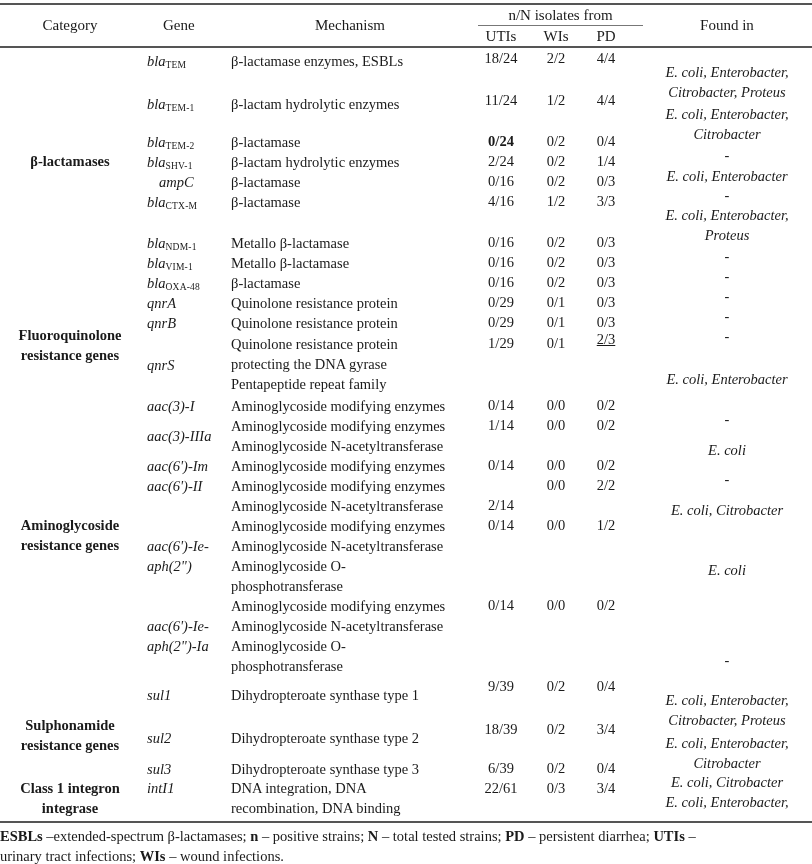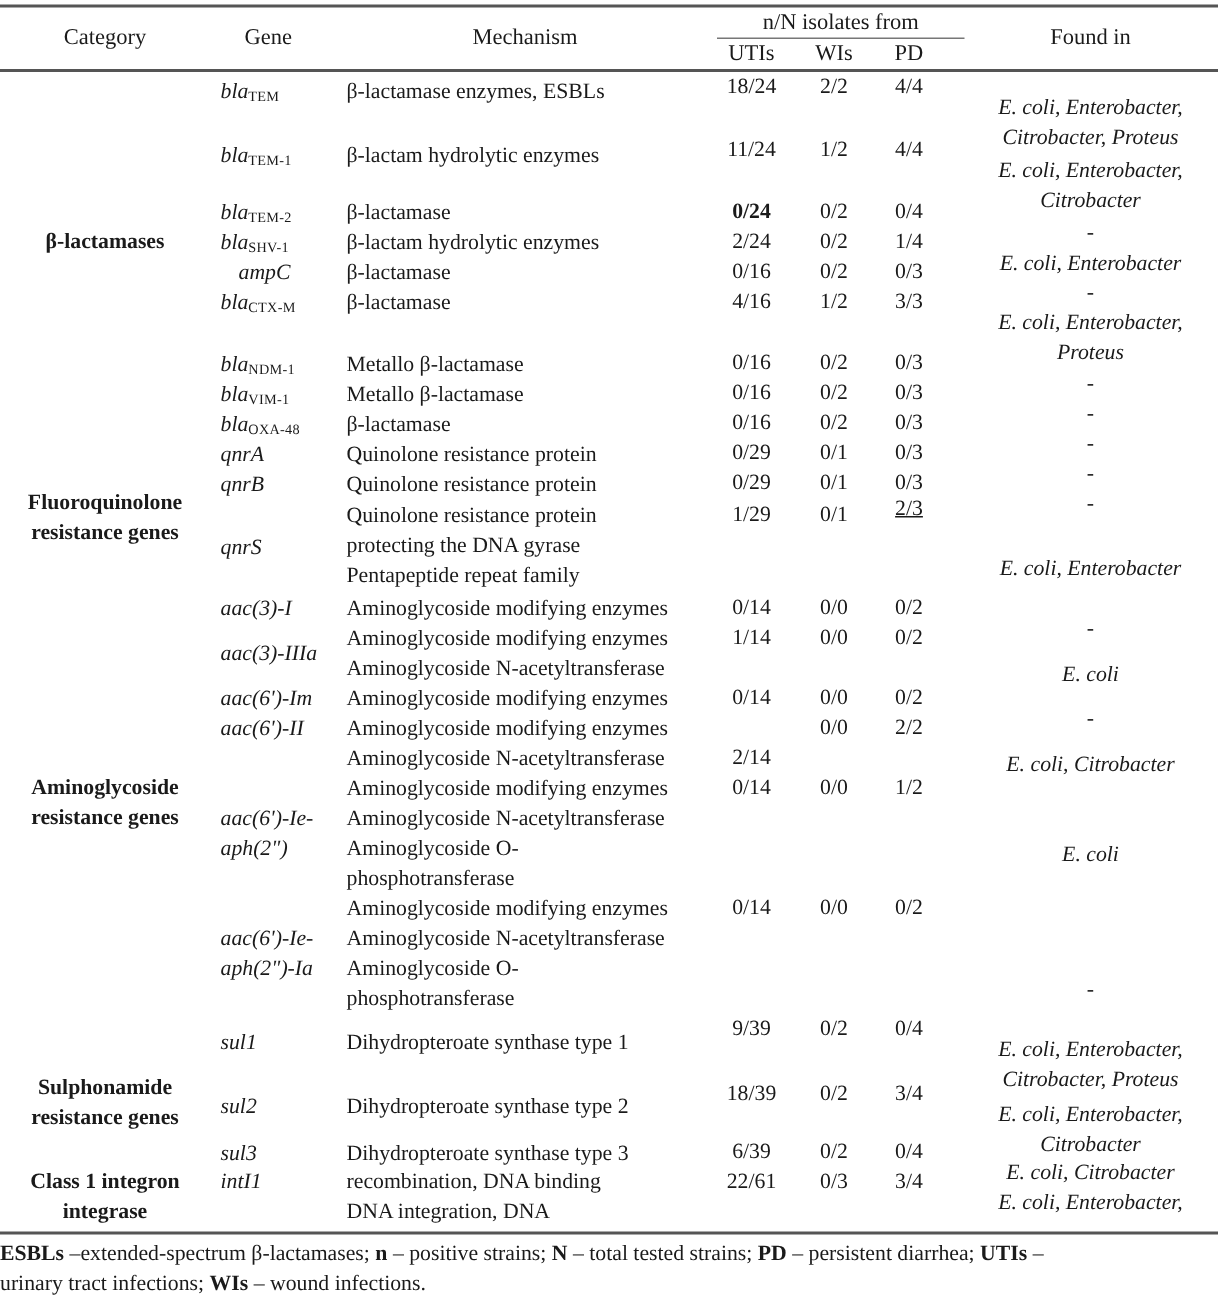--- a/index.html
+++ b/index.html
@@ -317,22 +317,22 @@
       <div class="t num" style="left: 471px; top: 758px;">6/39</div>
       <div class="t num" style="left: 526px; top: 758px;">0/2</div>
       <div class="t num" style="left: 576px; top: 758px;">0/4</div>
       <div class="t found i" style="top: 758px;">
         <div>E. coli, Citrobacter</div>
       </div>
     </div>
     <div>
       <div class="t i" style="left: 147px; top: 778px;"><span>intI1</span></div>
       <div class="t" style="left: 231px; top: 778px;">
+        <div>DNA integration, DNA</div>
         <div>recombination, DNA binding</div>
-        <div>DNA integration, DNA</div>
       </div>
       <div class="t num" style="left: 471px; top: 778px;">22/61</div>
       <div class="t num" style="left: 526px; top: 778px;">0/3</div>
       <div class="t num" style="left: 576px; top: 778px;">3/4</div>
       <div class="t found i" style="top: 778px;">
         <div>E. coli, Enterobacter,</div>
       </div>
     </div>
   </div>
 

